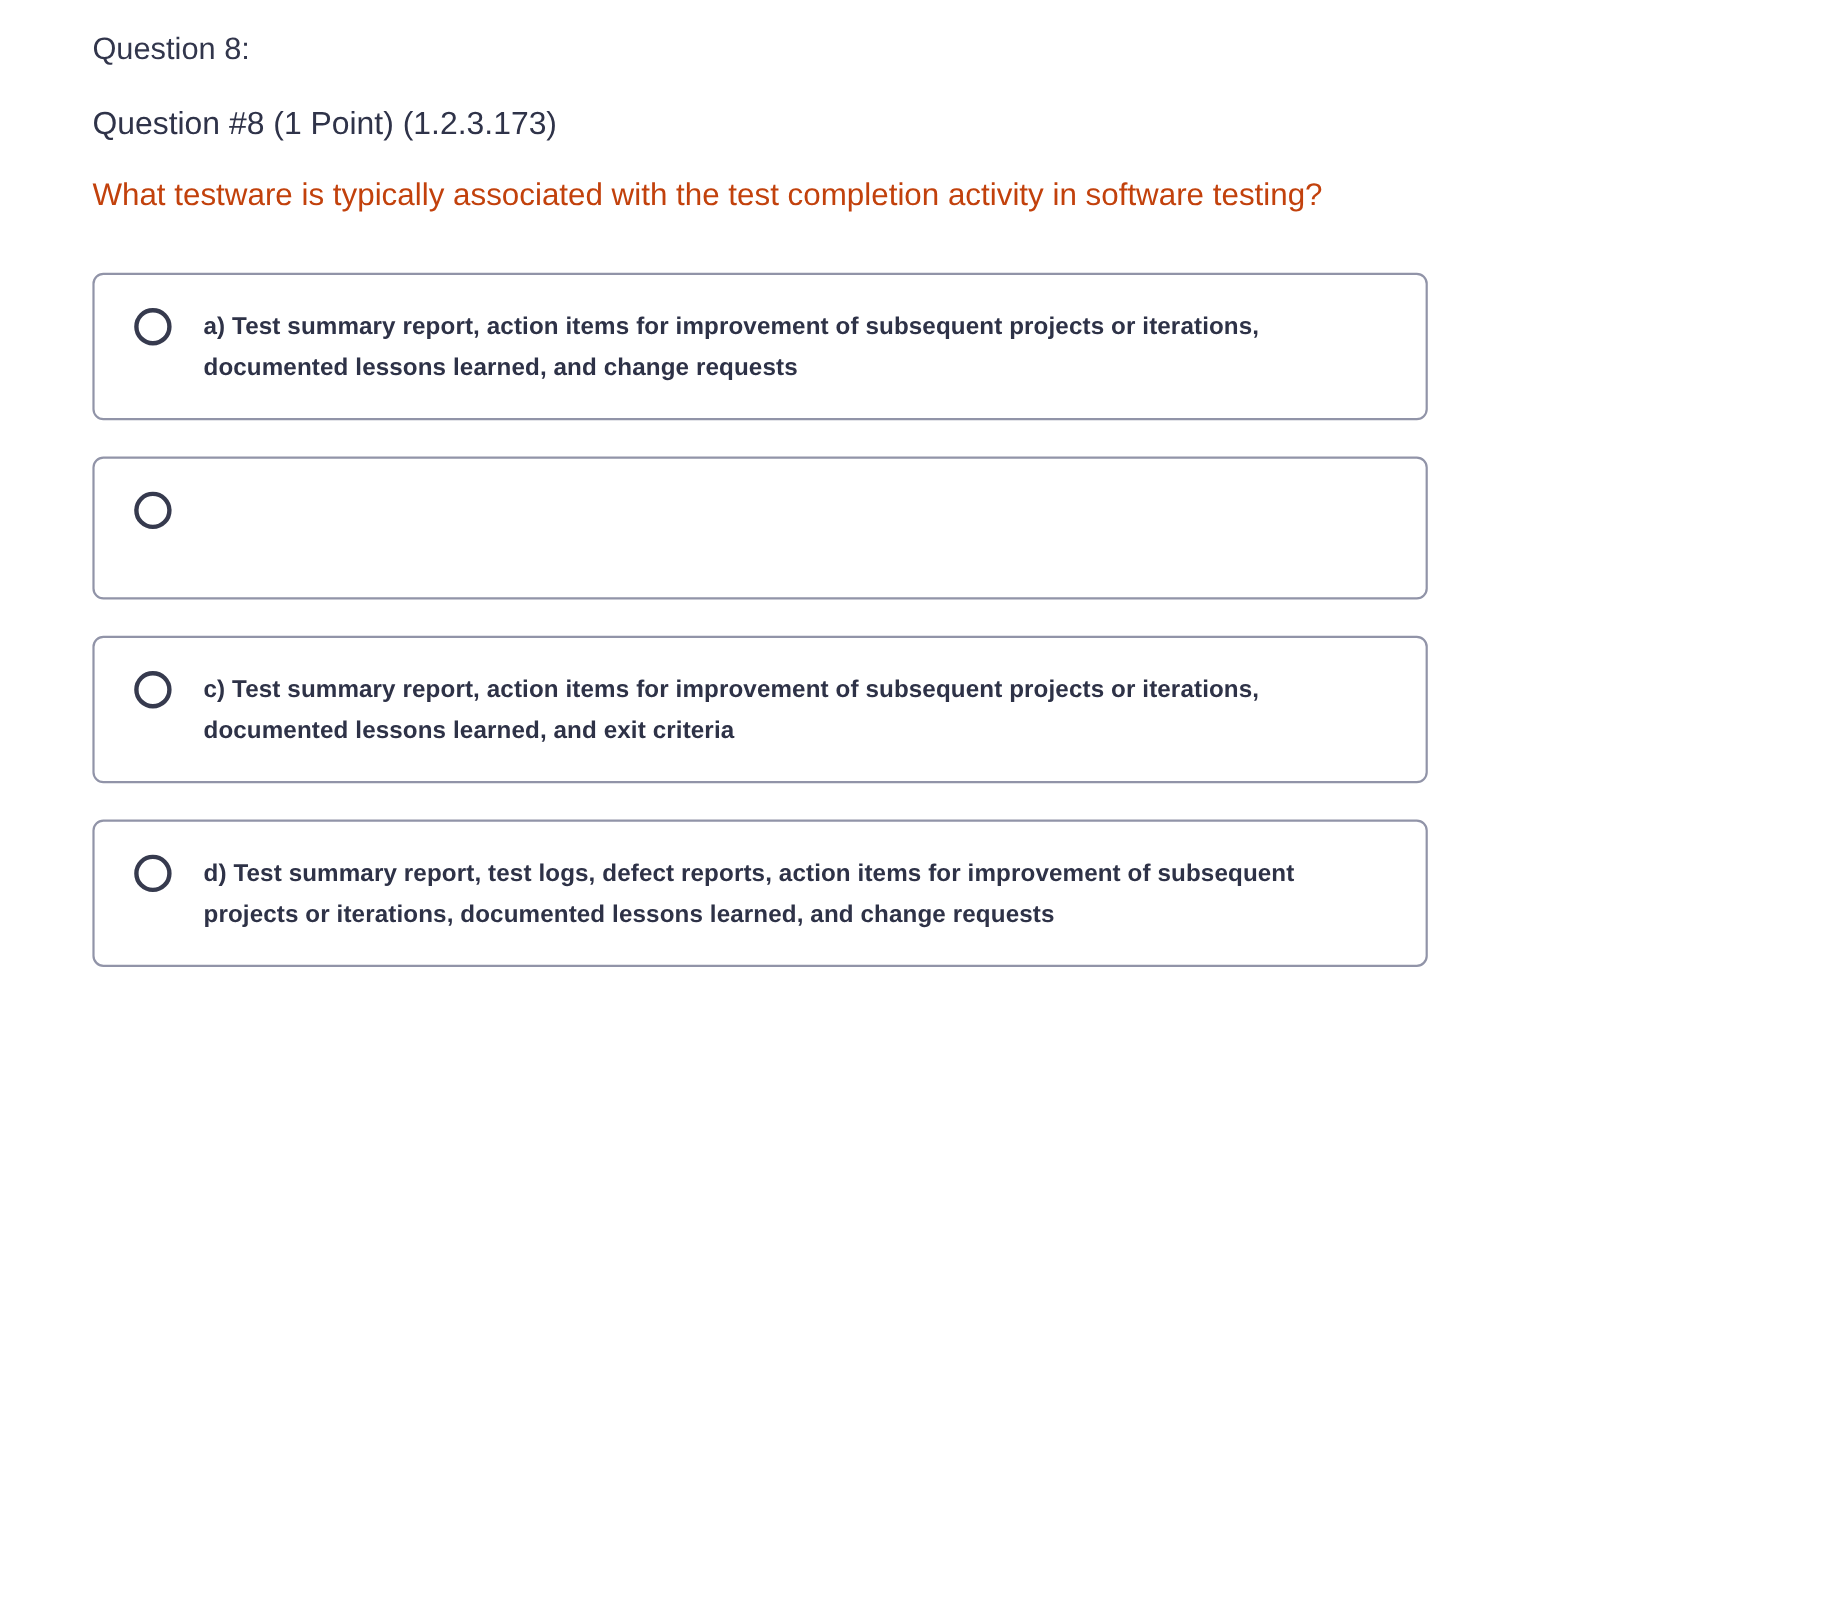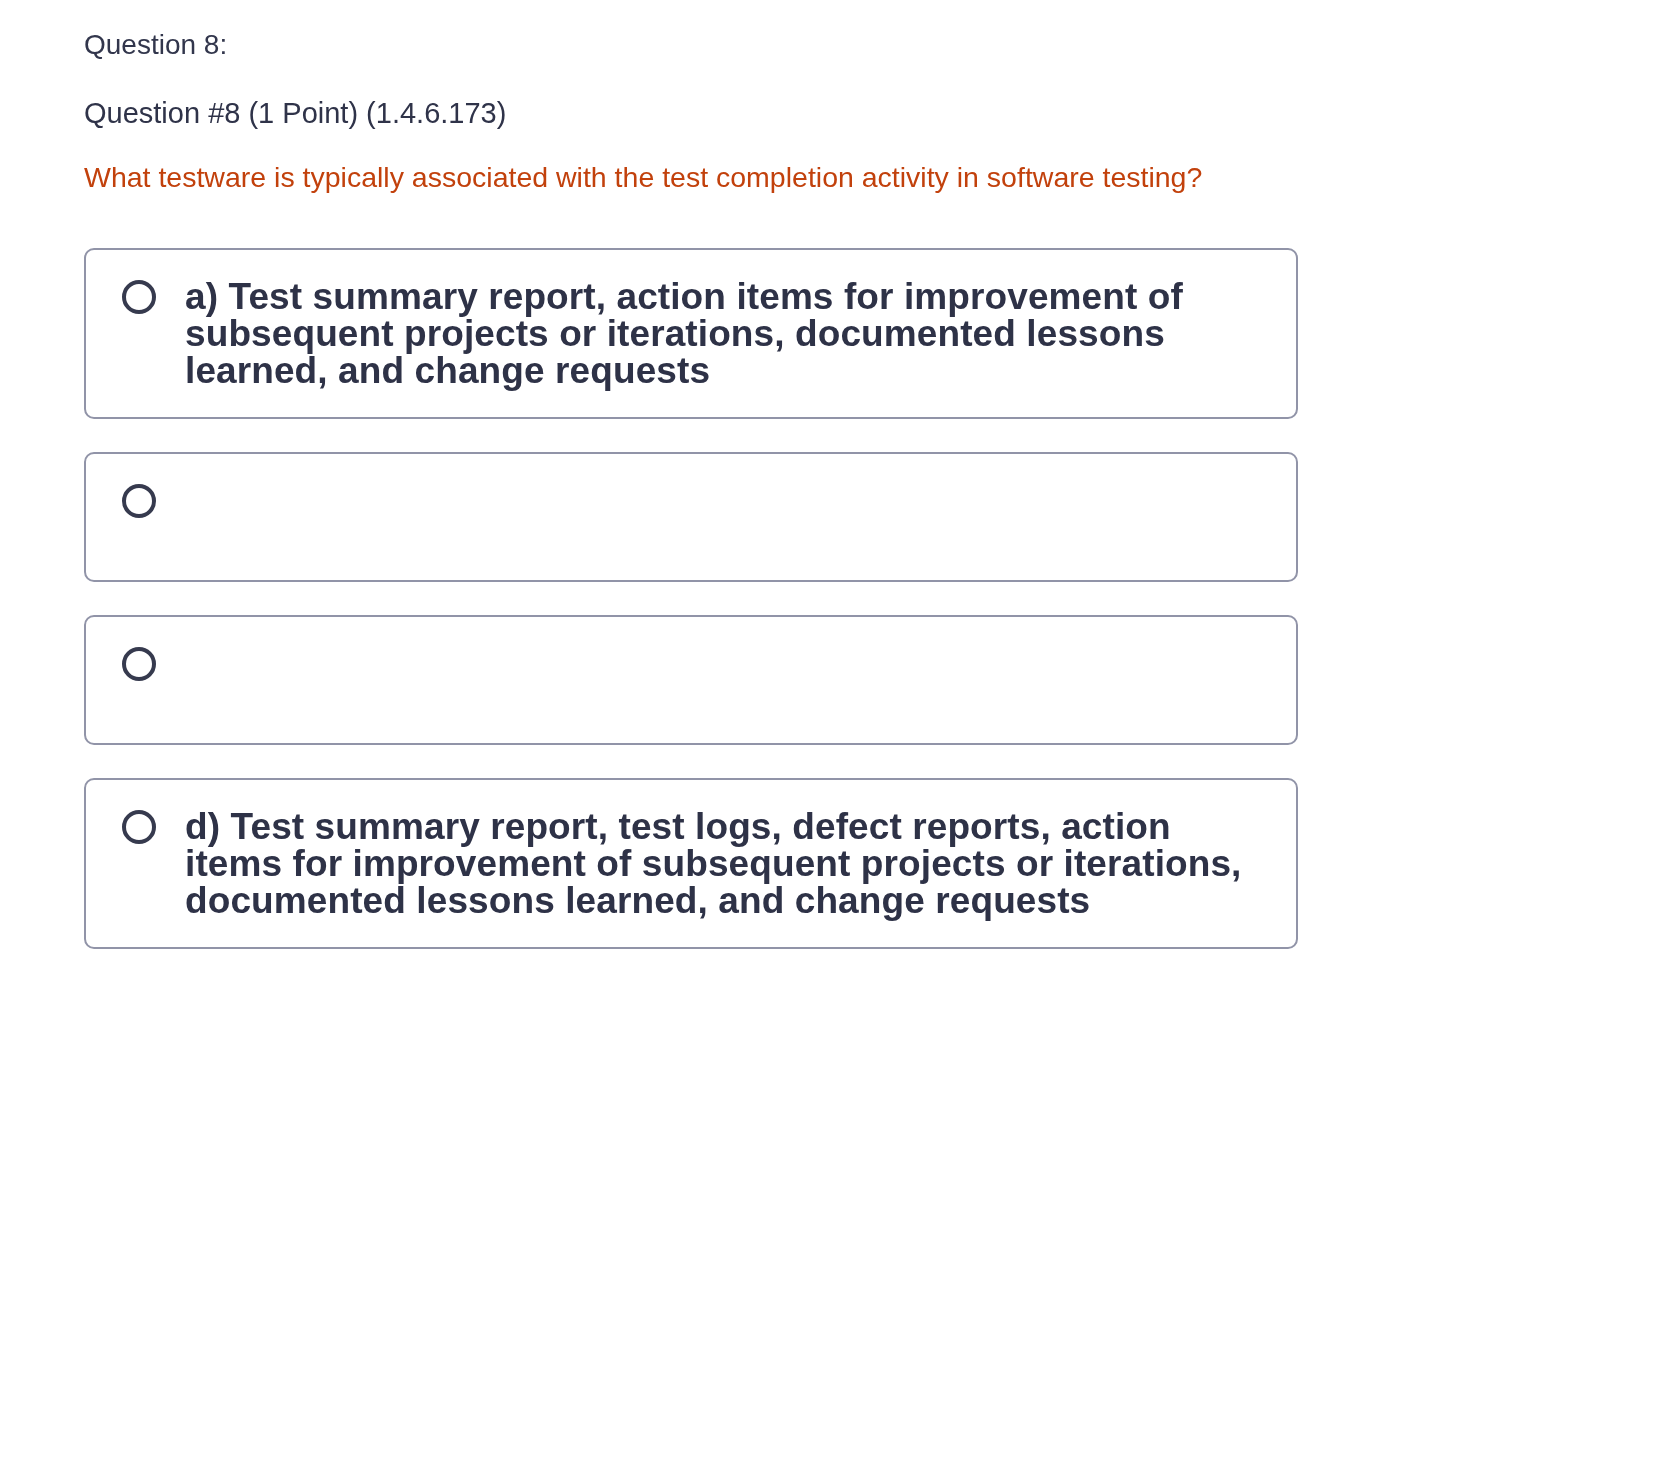--- a/index.html
+++ b/index.html
@@ -50,51 +50,52 @@
     flex: 0 0 auto;
     width: 34px;
     height: 34px;
     border: 4px solid #363a4e;
     border-radius: 50%;
     background: #ffffff;
     margin-right: 29px;
     margin-top: 2px;
   }
   .option-text {
-    font-size: 37px;
+    font-size: 22px;
     font-weight: 700;
     line-height: 37px;
     color: #2e3247;
     letter-spacing: 0.1px;
   }
 </style>
 </head>
 <body>
 
 <div class="page">
 
   <div class="q-label">Question 8:</div>
 
-  <div class="q-title">Question #8 (1 Point) (1.4.6.173)</div>
+  <div class="q-title">Question #8 (1 Point) (1.2.3.173)</div>
 
   <div class="q-text">What testware is typically associated with the test completion activity in software testing?</div>
 
   <div class="options">
 
     <div class="option">
       <span class="radio"></span>
       <span class="option-text">a) Test summary report, action items for improvement of subsequent projects or iterations, documented lessons learned, and change requests</span>
     </div>
 
     <div class="option">
       <span class="radio"></span>
     </div>
 
     <div class="option">
       <span class="radio"></span>
+      <span class="option-text">c) Test summary report, action items for improvement of subsequent projects or iterations, documented lessons learned, and exit criteria</span>
     </div>
 
     <div class="option">
       <span class="radio"></span>
       <span class="option-text">d) Test summary report, test logs, defect reports, action items for improvement of subsequent projects or iterations, documented lessons learned, and change requests</span>
     </div>
 
   </div>
 </div>
 

